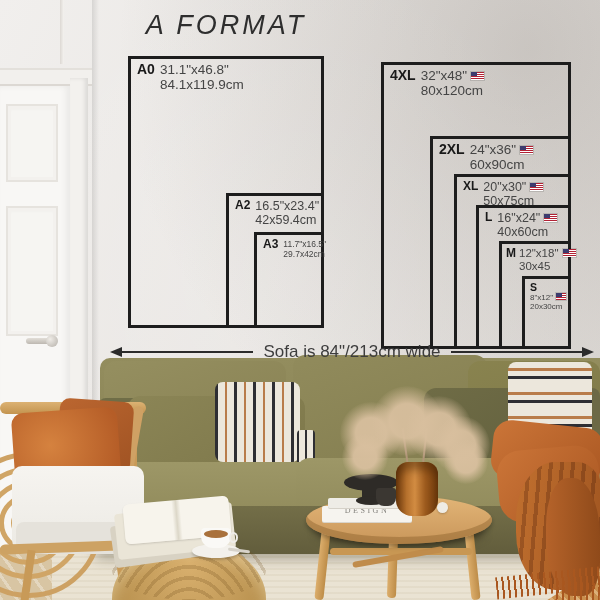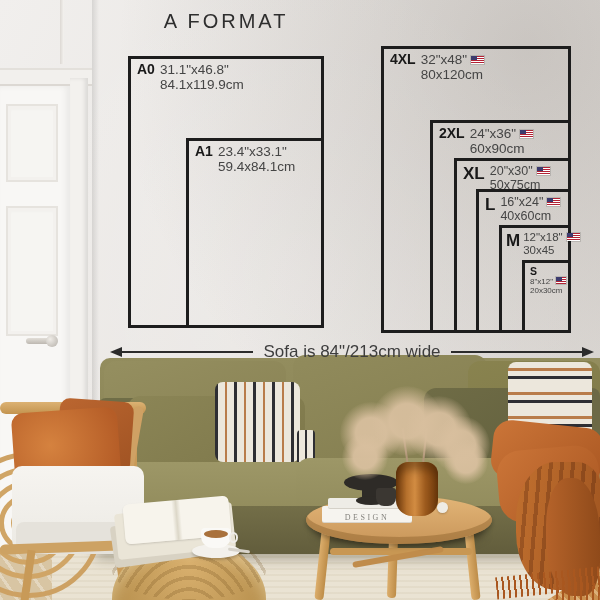--- a/index.html
+++ b/index.html
@@ -111,21 +111,21 @@
   .tleg{width:9px;height:70px;background:linear-gradient(90deg,#dcae6c,#bd8c48);border-radius:4px;top:530px;}
   .tl1{left:318px;transform:rotate(6deg);}
   .tl2{left:468px;transform:rotate(-6deg);}
   .tl3{left:388px;transform:rotate(2deg);top:536px;height:62px;}
   .stretcher{left:330px;top:548px;width:142px;height:7px;background:#c89753;border-radius:4px;}
   .stretcher2{left:352px;top:554px;width:92px;height:6px;background:#c08c4b;border-radius:3px;transform:rotate(-10deg);}
   .tabletop{left:306px;top:496px;width:186px;height:48px;border-radius:50%;
       background:linear-gradient(180deg,#e2b577,#c9965a);
       box-shadow:inset 0 -7px 0 rgba(120,80,30,.35),0 3px 4px rgba(0,0,0,.25);}
   .bookstack{left:322px;top:506px;width:90px;height:16px;background:#f6f4ef;border-radius:2px;
-      box-shadow:0 1px 0 #d9d5cc;display:flex;align-items:flex-end;justify-content:center;}
+      box-shadow:0 1px 0 #d9d5cc;display:flex;align-items:flex-start;justify-content:center;}
   .spine-text{font-size:8px;letter-spacing:2.5px;color:#85837e;font-family:"Liberation Serif",serif;}
   .bookthin{left:328px;top:498px;width:80px;height:10px;background:#eeece6;border-radius:2px;box-shadow:0 1px 0 #d5d1c8;}
   .bowl-top{left:344px;top:474px;width:54px;height:17px;border-radius:50%;background:#2e2b27;}
   .bowl-stem{left:362px;top:486px;width:16px;height:13px;background:#2e2b27;}
   .bowl-base{left:356px;top:496px;width:30px;height:9px;border-radius:50%;background:#2e2b27;}
   .black-cup{left:376px;top:488px;width:20px;height:18px;border-radius:3px 3px 8px 8px;background:#3b3732;}
   .ball{left:437px;top:502px;width:11px;height:11px;border-radius:50%;background:#efece5;box-shadow:0 1px 2px rgba(0,0,0,.2);}
   .vase{left:396px;top:462px;width:42px;height:54px;border-radius:12px 12px 16px 16px;
       background:linear-gradient(90deg,#6f3a0c,#b5702c 25%,#d28c42 45%,#9c5a1d 70%,#6f3a0c);
       box-shadow:inset 0 8px 8px rgba(60,30,5,.45);}
@@ -136,33 +136,33 @@
   .bl1{left:340px;top:402px;width:62px;height:62px;}
   .bl2{left:372px;top:386px;width:70px;height:70px;}
   .bl3{left:406px;top:396px;width:66px;height:66px;}
   .bl4{left:432px;top:416px;width:58px;height:58px;}
   .bl5{left:342px;top:434px;width:46px;height:46px;}
   .bl6{left:444px;top:440px;width:44px;height:44px;}
 
   
   .chart{position:absolute;}
   .chart-left{left:128px;top:56px;width:196px;height:272px;}
-  .chart-right{left:381px;top:46px;width:190px;height:287px;}
+  .chart-right{left:381px;top:62px;width:190px;height:287px;}
   .box{position:absolute;right:0;bottom:0;border:3px solid #1d1d1d;}
   .lab{display:flex;gap:5px;padding:3px 2px 0 6px;line-height:1.12;white-space:nowrap;}
   .code{font-weight:bold;color:#191919;}
   .dims{color:#454545;}
   .lab-lg .code{font-size:14px;} .lab-lg .dims{font-size:13.5px;}
-  .lab-md .code{font-size:17px;} .lab-md .dims{font-size:12.5px;}
+  .lab-md .code{font-size:12px;} .lab-md .dims{font-size:12.5px;}
   .lab-sm .code{font-size:12px;} .lab-sm .dims{font-size:8.5px;padding-top:2px;}
   .lab-stack{display:block;padding:2px 2px 0 5px;line-height:1.15;white-space:nowrap;}
   .lab-stack .code{font-size:10.5px;display:block;}
   .lab-stack .dims{font-size:8px;display:block;color:#454545;}
   .title{position:absolute;transform:translateX(-50%);color:#2e2e2e;font-weight:500;}
-  .title-a{left:226px;top:10px;font-size:20px;letter-spacing:3px;}
+  .title-a{left:226px;top:10px;font-size:27px;letter-spacing:3px;font-style:italic;}
   .title-23{left:474px;top:5px;font-size:31px;letter-spacing:1px;}
   .flag{display:inline-block;width:13px;height:8px;margin-left:4px;
       background:linear-gradient(#3c3b6e,#3c3b6e) no-repeat 0 0/6px 4px,
                  repeating-linear-gradient(180deg,#b22234 0 1px,#fff 1px 2px);
       outline:1px solid rgba(0,0,0,.12);}
   .lab-stack .flag{width:10px;height:7px;margin-left:3px;}
 
   
   .sofa-arrow{left:110px;top:342px;width:484px;height:20px;display:flex;align-items:center;color:#3a3a3a;}
   .ah{width:0;height:0;border-top:5px solid transparent;border-bottom:5px solid transparent;}
@@ -275,25 +275,32 @@
   <div class="title title-a">A FORMAT</div>
 
   <div class="chart chart-left">
     <div class="box" style="width:196px;height:272px;">
       <div class="lab lab-lg">
           <span class="code">A0</span>
         <span class="dims"><span>31.1"x46.8"</span><br>
         <span>84.1x119.9cm</span></span>
         </div>
     </div>
-    <div class="box" style="width:138px;height:190px;">
-      <div class="lab lab-lg">
-          <span class="code">A1</span>
-        <span class="dims"><span>23.4"x33.1"</span><br>
-        <span>59.4x84.1cm</span></span>
+    <div class="box" style="width:98px;height:135px;">
+      <div class="lab lab-md">
+          <span class="code">A2</span>
+        <span class="dims"><span>16.5"x23.4"</span><br>
+        <span>42x59.4cm</span></span>
+        </div>
+    </div>
+    <div class="box" style="width:70px;height:96px;">
+      <div class="lab lab-sm">
+          <span class="code">A3</span>
+        <span class="dims"><span>11.7"x16.5"</span><br>
+        <span>29.7x42cm</span></span>
         </div>
     </div>
   </div>
 
   <div class="chart chart-right">
     <div class="box" style="width:190px;height:287px;">
       <div class="lab lab-lg">
           <span class="code">4XL</span>
         <span class="dims"><span>32"x48"</span><span class="flag"></span><br>
         <span>80x120cm</span></span>

